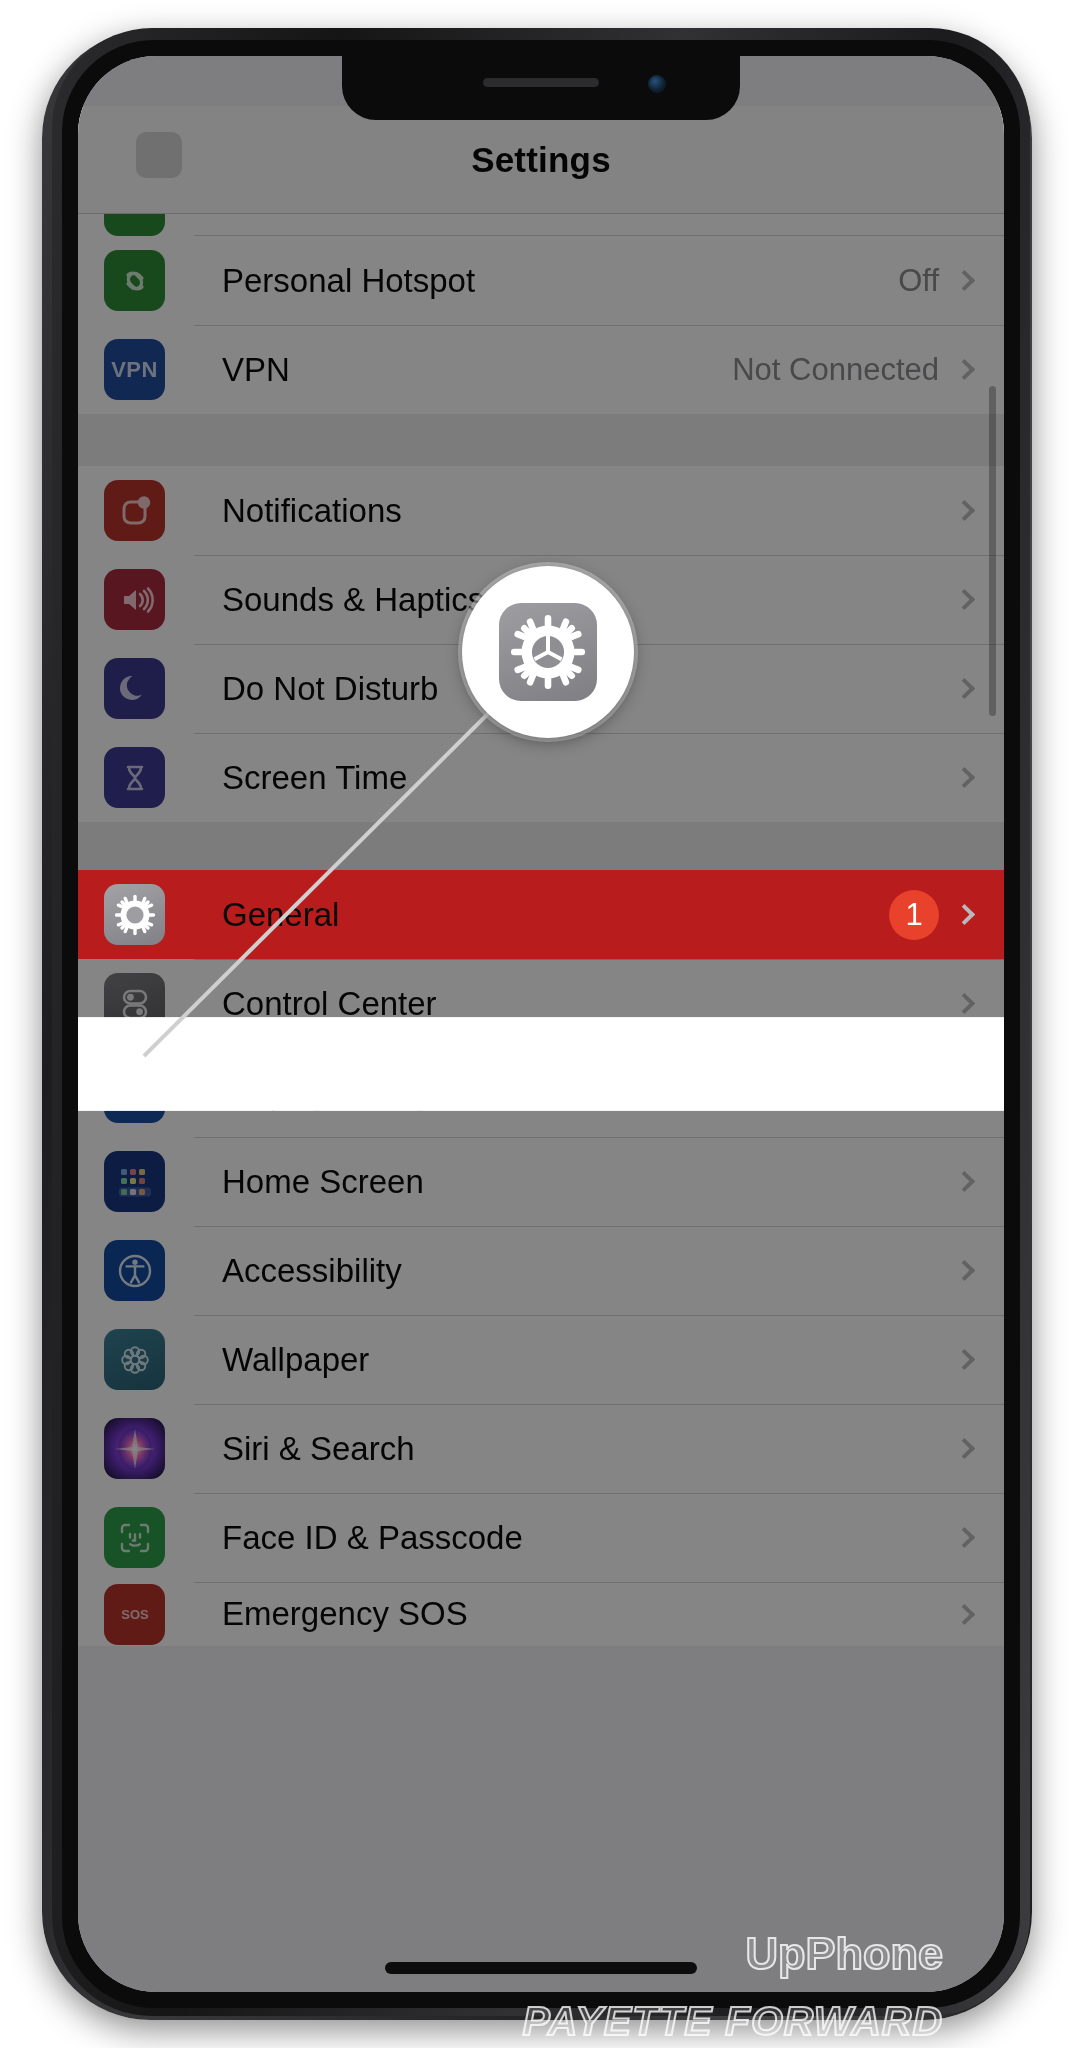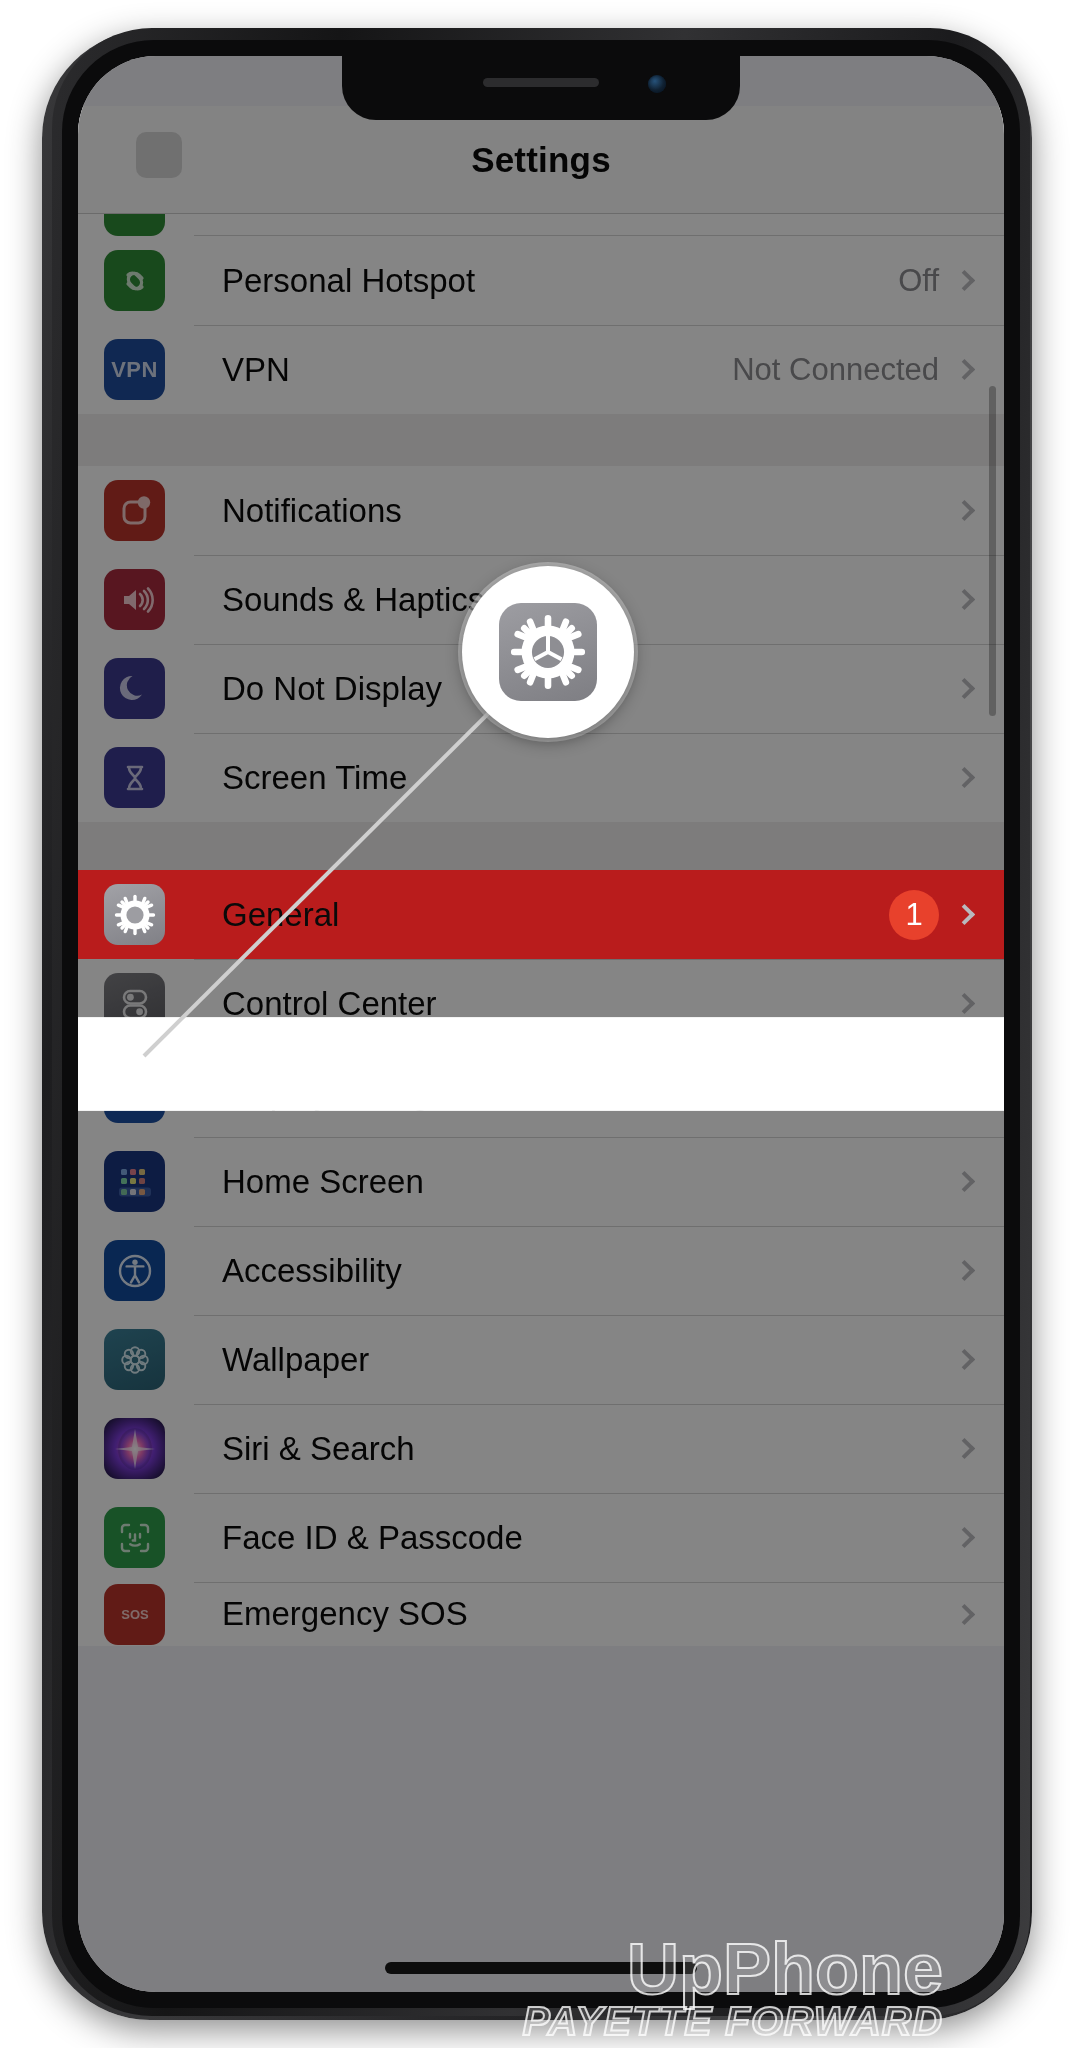--- a/index.html
+++ b/index.html
@@ -207,21 +207,21 @@
   .ic-faceid { background: #2f9b4a; }
   .ic-sos { background: #b8332b; }
 
   
   .wm {
     position: absolute; z-index: 60; pointer-events: none;
     font-style: italic; font-weight: bold; color: rgba(255,255,255,.12);
     -webkit-text-stroke: 2px rgba(255,255,255,.78);
     text-transform: uppercase; white-space: nowrap;
   }
-  .wm-up { right: 20px; top: 1928px; font-size: 72px; font-style: normal;
+  .wm-up { right: 20px; top: 1928px; font-size: 45px; font-style: normal;
            text-transform: none; -webkit-text-stroke: 2px rgba(255,255,255,.8); }
   .wm-pf { right: 20px; top: 1998px; font-size: 41px; letter-spacing: 1px; }
 </style>
 </head>
 <body>
 
 <div id="stage">
 
   <div class="phone-frame">
     <div class="btn-side btn-silent"></div>
@@ -310,21 +310,21 @@
               <span class="chev"></span>
             </div>
           </div>
 
           <div class="row">
             <div class="row-icon ic-dnd">
               <svg width="40" height="40" viewBox="0 0 40 40" aria-hidden="true">
                 <path d="M27 25.5 A12 12 0 1 1 17.5 7 a10 10 0 0 0 9.5 18.5 z" fill="#c9c8e6"></path>
               </svg>
             </div>
-            <div class="row-label">Do Not Display</div>
+            <div class="row-label">Do Not Disturb</div>
             <div class="row-right">
               <span class="chev"></span>
             </div>
           </div>
 
           <div class="row">
             <div class="row-icon ic-screentime">
               <svg width="40" height="40" viewBox="0 0 40 40" aria-hidden="true">
                 <path d="M13 9 h14 M13 31 h14 M14 9.5 c0 6 6 8 6 10.5 c0 2.5 -6 4.5 -6 10.5
                          M26 9.5 c0 6 -6 8 -6 10.5 c0 2.5 6 4.5 6 10.5" fill="none" stroke="#c8c7e4" stroke-width="2.6" stroke-linecap="round"></path>

